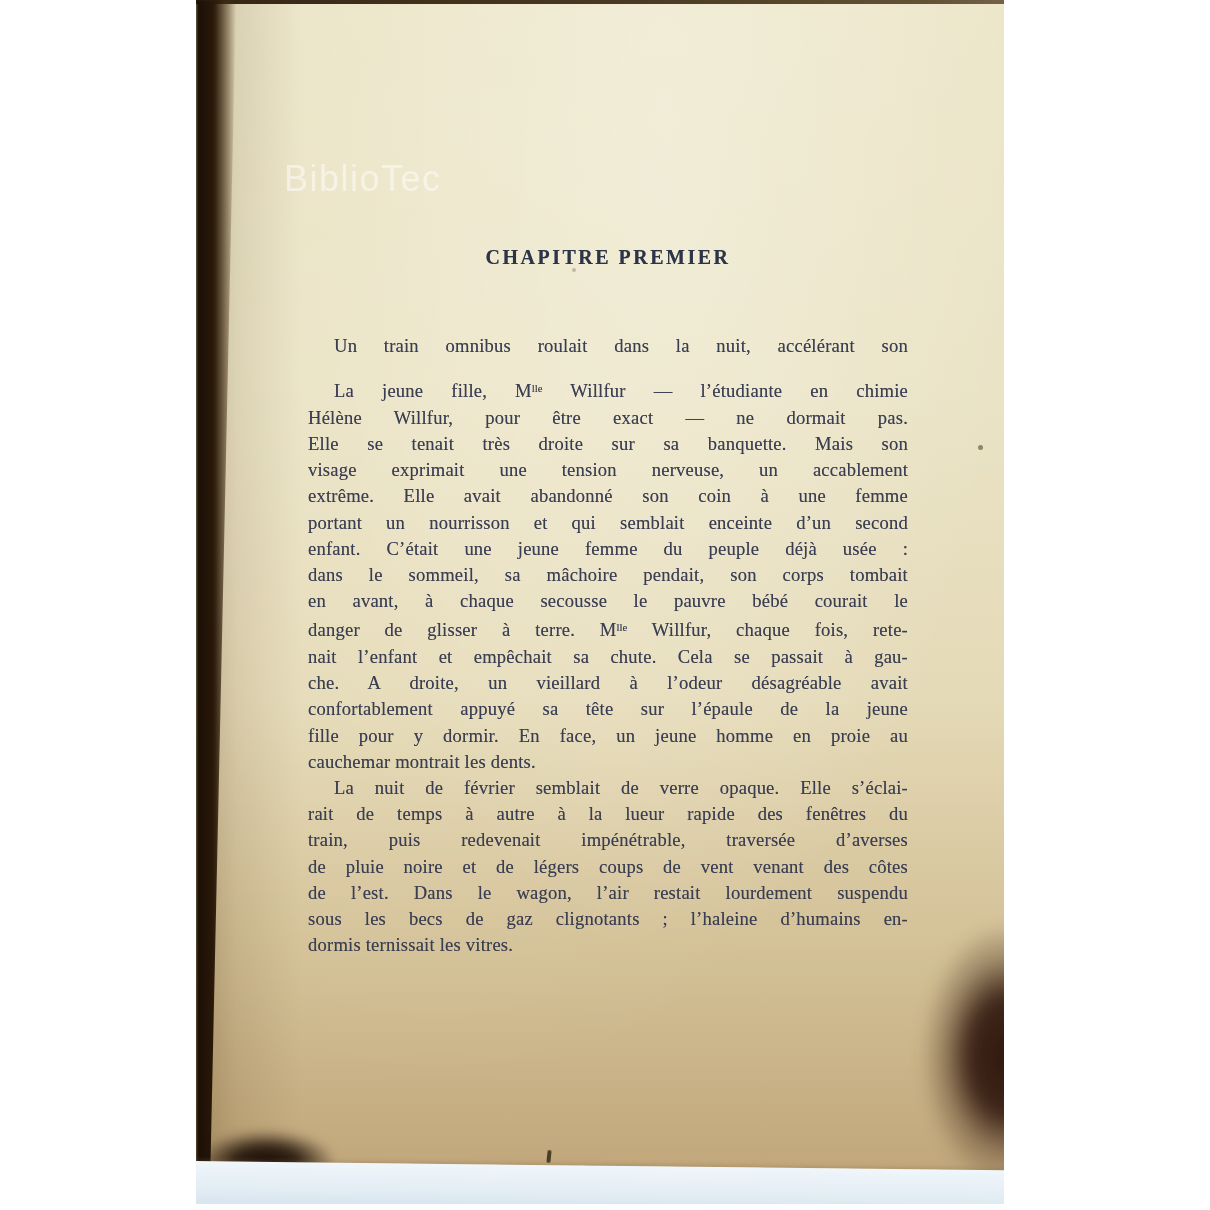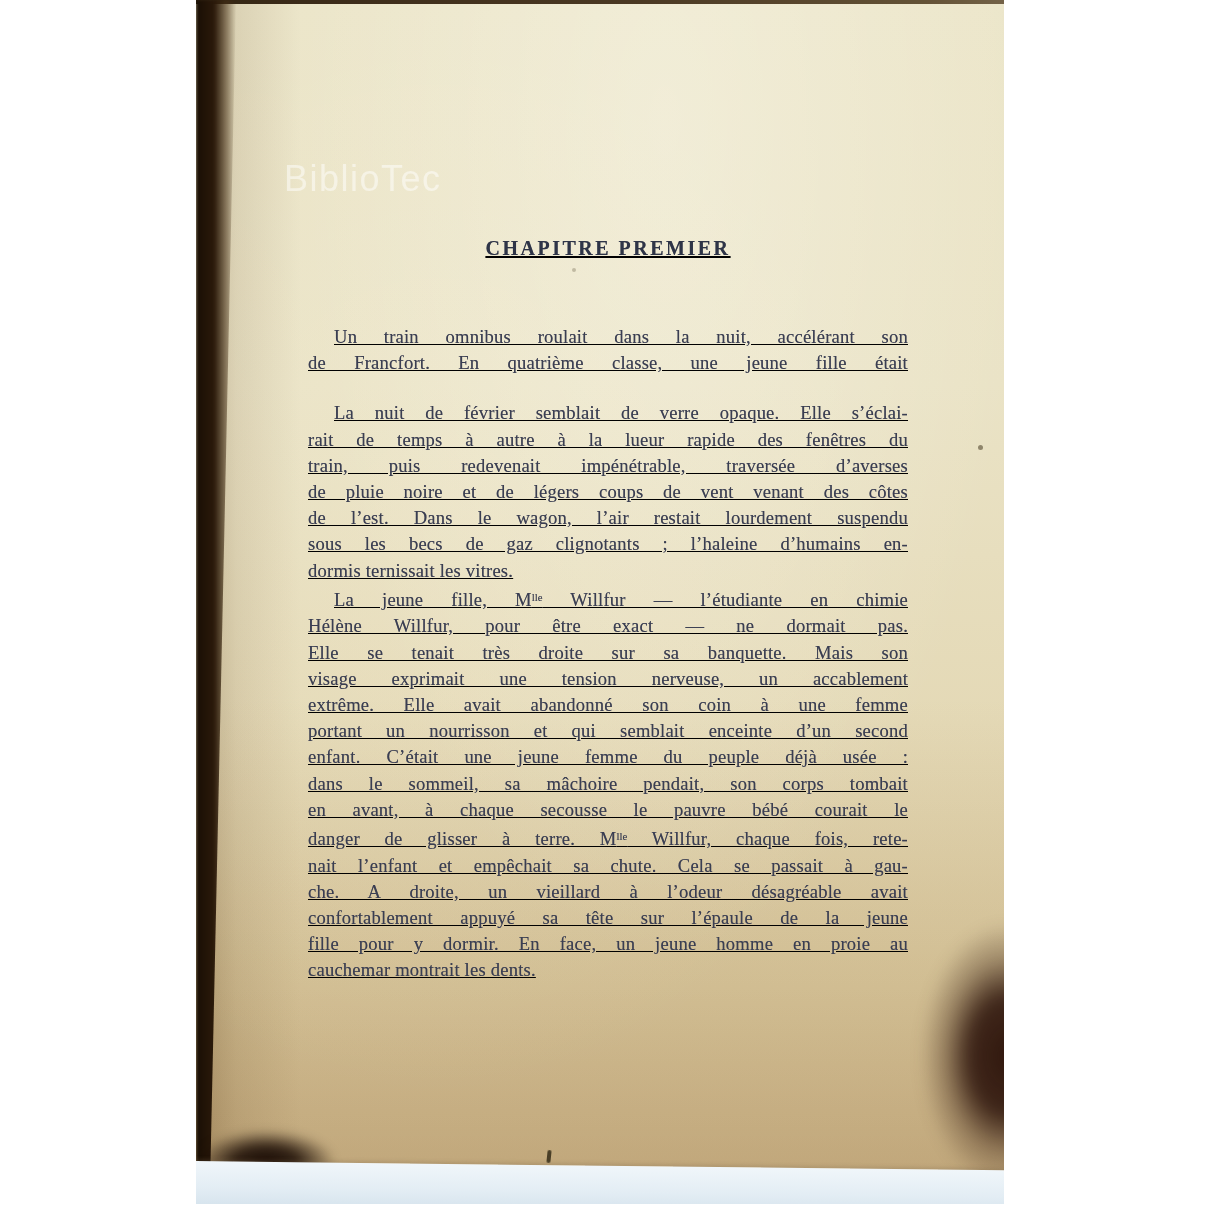--- a/index.html
+++ b/index.html
@@ -46,34 +46,33 @@
     left: 88px; top: 158px;
     font-family: "Liberation Sans", sans-serif;
     font-size: 36px; font-weight: 400;
     letter-spacing: 1.5px;
     color: var(--c-watermark);
     filter: blur(0.6px);
     white-space: nowrap;
   }
   .content {
     position: absolute;
-    left: 112px; top: 237px;
+    left: 112px; top: 246px;
     width: 600px;
-    text-decoration: underline;
   }
   .chapter-title {
     text-align: center;
     font-size: 20px; font-weight: bold;
     letter-spacing: 2.5px;
     color: var(--c-title_ink);
     margin: 0 0 64px 0;
     text-shadow: 0 0 0.6px rgba(46,52,71,0.55);
   }
   .para { margin: 0; }
-  .para.first { margin-bottom: 24px; }
+  .para.first { margin-bottom: 16px; }
   .line {
     font-size: 18.6px;
     line-height: 26.2px;
     color: var(--c-ink);
     text-align: justify;
     text-align-last: justify;
     letter-spacing: 0.2px;
     text-shadow: 0 0 0.5px rgba(58,62,82,0.55);
     white-space: normal;
   }
@@ -135,48 +134,47 @@
     <div class="top-edge"></div>
     <div class="spine"></div>
 
     <div class="watermark">BiblioTec</div>
 
     <div class="content">
       <div class="chapter-title">CHAPITRE PREMIER</div>
       <div id="text-block">
           <div class="para first">
             <div class="line indent"><span>Un train omnibus roulait dans la nuit, accélérant son</span></div>
-            <div class="line"><span>de Francfort. En quatrième classe, une jeune fille était</span></div>
-          </div>
-          <div class="para">
-            <div class="line indent"><span>La nuit de février semblait de verre opaque. Elle s’éclai-</span></div>
-            <div class="line"><span>rait de temps à autre à la lueur rapide des fenêtres du</span></div>
-            <div class="line"><span>train, puis redevenait impénétrable, traversée d’averses</span></div>
-            <div class="line"><span>de pluie noire et de légers coups de vent venant des côtes</span></div>
-            <div class="line"><span>de l’est. Dans le wagon, l’air restait lourdement suspendu</span></div>
-            <div class="line"><span>sous les becs de gaz clignotants ; l’haleine d’humains en-</span></div>
-            <div class="line last"><span>dormis ternissait les vitres.</span></div>
           </div>
           <div class="para">
             <div class="line indent"><span>La jeune fille, M</span><sup>lle</sup><span> Willfur — l’étudiante en chimie</span></div>
             <div class="line"><span>Hélène Willfur, pour être exact — ne dormait pas.</span></div>
             <div class="line"><span>Elle se tenait très droite sur sa banquette. Mais son</span></div>
             <div class="line"><span>visage exprimait une tension nerveuse, un accablement</span></div>
             <div class="line"><span>extrême. Elle avait abandonné son coin à une femme</span></div>
             <div class="line"><span>portant un nourrisson et qui semblait enceinte d’un second</span></div>
             <div class="line"><span>enfant. C’était une jeune femme du peuple déjà usée :</span></div>
             <div class="line"><span>dans le sommeil, sa mâchoire pendait, son corps tombait</span></div>
             <div class="line"><span>en avant, à chaque secousse le pauvre bébé courait le</span></div>
             <div class="line"><span>danger de glisser à terre. M</span><sup>lle</sup><span> Willfur, chaque fois, rete-</span></div>
             <div class="line"><span>nait l’enfant et empêchait sa chute. Cela se passait à gau-</span></div>
             <div class="line"><span>che. A droite, un vieillard à l’odeur désagréable avait</span></div>
             <div class="line"><span>confortablement appuyé sa tête sur l’épaule de la jeune</span></div>
             <div class="line"><span>fille pour y dormir. En face, un jeune homme en proie au</span></div>
             <div class="line last"><span>cauchemar montrait les dents.</span></div>
           </div>
+          <div class="para">
+            <div class="line indent"><span>La nuit de février semblait de verre opaque. Elle s’éclai-</span></div>
+            <div class="line"><span>rait de temps à autre à la lueur rapide des fenêtres du</span></div>
+            <div class="line"><span>train, puis redevenait impénétrable, traversée d’averses</span></div>
+            <div class="line"><span>de pluie noire et de légers coups de vent venant des côtes</span></div>
+            <div class="line"><span>de l’est. Dans le wagon, l’air restait lourdement suspendu</span></div>
+            <div class="line"><span>sous les becs de gaz clignotants ; l’haleine d’humains en-</span></div>
+            <div class="line last"><span>dormis ternissait les vitres.</span></div>
+          </div>
         </div>
     </div>
 
     <div class="paper-speck speck-a"></div>
     <div class="paper-speck speck-b"></div>
     <div class="printers-mark"></div>
 
     <div class="blob-bottom-left"></div>
     <div class="finger-shadow"></div>
     <div class="bottom-strip"></div>

